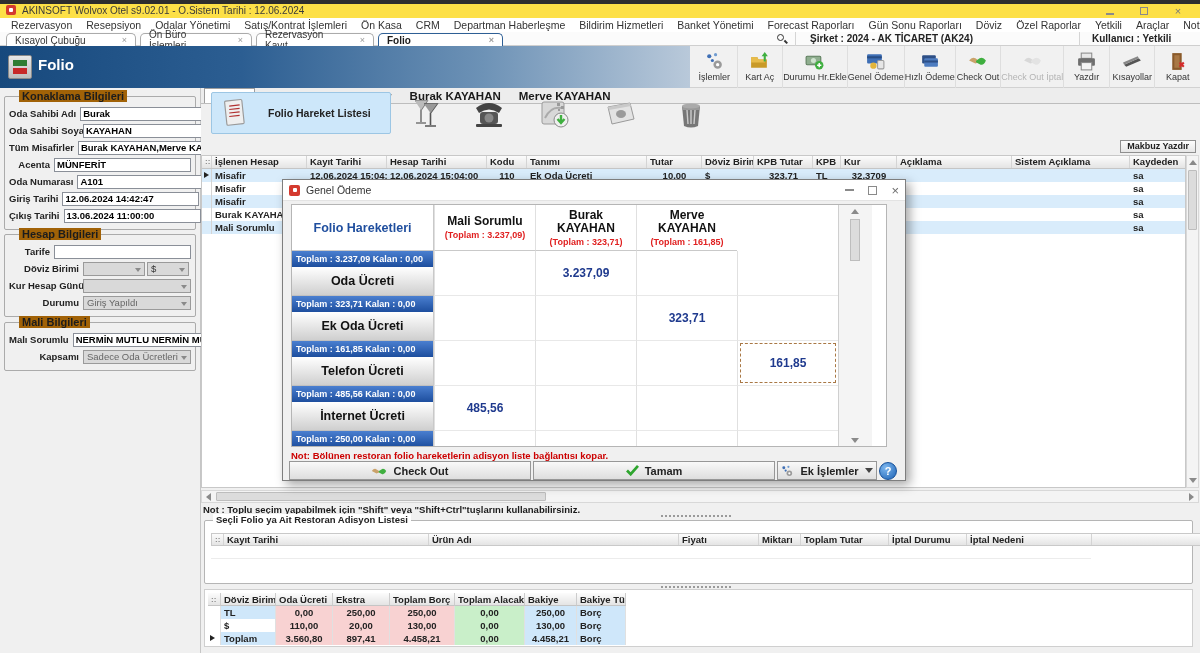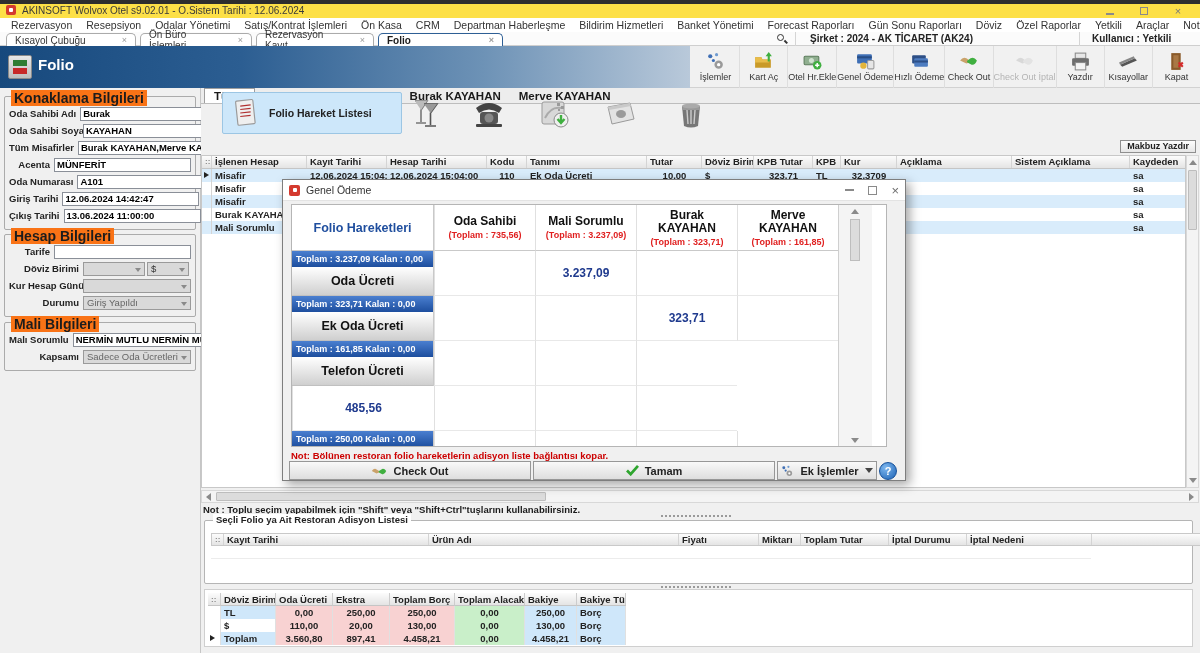--- a/index.html
+++ b/index.html
@@ -45,36 +45,36 @@
   #toolbar { left:692px; top:0; width:508px; height:42px; display:flex; }
   .tbtn { flex:1; display:flex; flex-direction:column; align-items:center; justify-content:center; border-right:1px solid #dedede; cursor:pointer; }
   .tbtn .lbl { font-size:9px; color:#333; margin-top:1px; white-space:nowrap; }
   .tbtn.disabled .lbl { color:#b4b4b4; }
   .tbtn.disabled svg { opacity:.4; filter:grayscale(1); }
   .tbtn svg { width:21px; height:19px; }
 
   
   #sidebar { left:0; top:88px; width:201px; height:565px; background:#f0f0f0; border-right:1px solid #c6c6c6; }
   .grp { position:absolute; left:4px; width:192px; border:1px solid #ababab; border-radius:2px; padding:9px 4px 4px 4px; }
-  .grp .ttl { position:absolute; top:-7px; left:6px; background:#f97316; padding:0 3px; font-weight:bold; font-size:14px; color:#1c1c1c; }
+  .grp .ttl { position:absolute; top:-7px; left:14px; background:#a16207; padding:0 3px; font-weight:bold; font-size:11px; color:#1c1c1c; }
   .frow { display:flex; align-items:center; margin-bottom:2px; height:15px; }
   .flabel { width:74px; text-align:right; font-weight:bold; font-size:9.5px; padding-right:4px; white-space:nowrap; }
   .fld { flex:1; height:14px; border:1px solid #8a8f98; background:#fff; font-family:"Liberation Sans",sans-serif;
          font-size:9.5px; font-weight:bold; padding:0 2px; overflow:hidden; white-space:nowrap; }
   .sel { flex:1; height:14px; border:1px solid #9a9a9a; background:#d9d9d9; color:#666; font-size:9.5px;
          display:flex; align-items:center; padding:0 3px; position:relative; overflow:hidden; white-space:nowrap; }
   .sel .chev { position:absolute; right:3px; top:5px; width:0; height:0; border-left:3px solid transparent; border-right:3px solid transparent; border-top:4px solid #8a8a8a; }
   #kartini-ac { left:2px; top:536px; width:196px; height:23px; border:1px solid #a5a5a5; border-radius:2px;
      background:linear-gradient(180deg,#fbfbfb,#e3e3e3); display:flex; align-items:center; justify-content:center; gap:6px;
      font-weight:bold; font-size:10.5px; cursor:pointer; }
 
   
   #main { left:201px; top:88px; width:999px; height:565px; background:#f0f0f0; }
-  #list-btn { left:21px; top:4px; width:180px; height:42px; background:#cde7fa; border:1px solid #9cc6e4; border-radius:2px;
-      display:flex; align-items:center; gap:10px; padding-left:10px; font-weight:bold; font-size:10.5px; cursor:pointer; }
+  #list-btn { left:10px; top:4px; width:180px; height:42px; background:#cde7fa; border:1px solid #9cc6e4; border-radius:2px;
+      display:flex; align-items:center; gap:20px; padding-left:10px; font-weight:bold; font-size:10.5px; cursor:pointer; }
   .strip-icon { position:absolute; top:8px; width:40px; height:36px; display:flex; align-items:center; justify-content:center; cursor:pointer; }
 
   #mtabs { left:0px; top:50px; width:999px; height:16px; background:#ededed; border-bottom:1px solid #bdbdbd; display:flex; align-items:flex-end; padding-left:3px; }
   .mtab { font-weight:bold; font-size:11.5px; color:#1a1a1a; padding:1px 9px 1px 9px; cursor:pointer; }
   .mtab.active { background:#fff; border:1px solid #9e9e9e; border-bottom:none; }
   #makbuz-btn { position:absolute; right:4px; top:52px; height:13px; border:1px solid #8f8f8f; background:linear-gradient(180deg,#fdfdfd,#e6e6e6);
       font-weight:bold; font-size:9px; padding:0 6px; line-height:11px; cursor:pointer; }
 
   #tablezone { left:0; top:67px; width:985px; height:333px; background:#fff; border:1px solid #c8c8c8; }
   #thead { display:flex; height:13px; background:linear-gradient(180deg,#fcfcfc,#e4e4e4); border-bottom:1px solid #c5c5c5; }
@@ -229,21 +229,21 @@
           </svg>
         <span class="lbl">Kart Aç</span>
         </div>
       <div class="tbtn">
         <svg viewBox="0 0 20 18">
             <rect x="2" y="4" width="14" height="8" rx="1" fill="#8fae8f" stroke="#5d7d5d"></rect>
             <circle cx="9" cy="8" r="2.4" fill="#cfe3cf"></circle>
             <circle cx="14.5" cy="12.5" r="4" fill="#3faf3f"></circle>
             <path d="M14.5 10.5 v4 M12.5 12.5 h4" stroke="#fff" stroke-width="1.4"></path>
           </svg>
-        <span class="lbl">Otel Hr.Ekle</span>
+        <span class="lbl">Durumu Hr.Ekle</span>
         </div>
       <div class="tbtn">
         <svg viewBox="0 0 20 18">
             <rect x="2" y="2" width="14" height="9" rx="1" fill="#3f6fb5"></rect>
             <rect x="2" y="4" width="14" height="2" fill="#274d85"></rect>
             <rect x="12" y="8" width="6" height="8" rx="1" fill="#e6e6e6" stroke="#9a9a9a"></rect>
             <circle cx="8" cy="13" r="3" fill="#e3b53a"></circle>
           </svg>
         <span class="lbl">Genel Ödeme</span>
         </div>
@@ -636,24 +636,20 @@
         <span style="display:inline-block;width:9px;height:2px;background:#8a8a8a"></span>
         <span style="display:inline-block;width:9px;height:9px;border:1px solid #8a8a8a"></span>
         <span style="font-size:13px;line-height:9px">×</span>
       </div>
     </div>
 
     <div id="dlg-grid" class="abs">
 
       <div class="dg-leftheader">Folio Hareketleri</div>
       <div class="dg-colhead">
-        <span class="nm">Oda Sahibi</span>
-          <span class="tt">(Toplam : 735,56)</span>
-        </div>
-      <div class="dg-colhead">
         <span class="nm">Mali Sorumlu</span>
           <span class="tt">(Toplam : 3.237,09)</span>
         </div>
       <div class="dg-colhead">
         <span class="nm" style="max-width:70px">Burak KAYAHAN</span>
           <span class="tt">(Toplam : 323,71)</span>
         </div>
       <div class="dg-colhead">
         <span class="nm" style="max-width:70px">Merve KAYAHAN</span>
           <span class="tt">(Toplam : 161,85)</span>
@@ -682,21 +678,28 @@
       <div class="dg-cell" style="grid-row:3">323,71</div>
       <div class="dg-cell" style="grid-row:3"></div>
 
       <div class="dg-leftrow" style="grid-row:4">
         <div class="fee-bar">Toplam : 161,85  Kalan : 0,00</div>
         <div class="fee-name">Telefon Ücreti</div>
       </div>
       <div class="dg-cell" style="grid-row:4"></div>
       <div class="dg-cell" style="grid-row:4"></div>
       <div class="dg-cell" style="grid-row:4"></div>
-
+      <div class="dg-cell" style="grid-row:4">
+        <span class="selbox">161,85</span>
+        </div>
+
+      <div class="dg-leftrow" style="grid-row:5">
+        <div class="fee-bar">Toplam : 485,56  Kalan : 0,00</div>
+        <div class="fee-name">İnternet Ücreti</div>
+      </div>
       <div class="dg-cell" style="grid-row:5">485,56</div>
       <div class="dg-cell" style="grid-row:5"></div>
       <div class="dg-cell" style="grid-row:5"></div>
       <div class="dg-cell" style="grid-row:5"></div>
 
       <div class="dg-leftrow" style="grid-row:6">
         <div class="fee-bar">Toplam : 250,00  Kalan : 0,00</div>
       </div>
       <div class="dg-cell" style="grid-row:6"></div>
       <div class="dg-cell" style="grid-row:6"></div>

